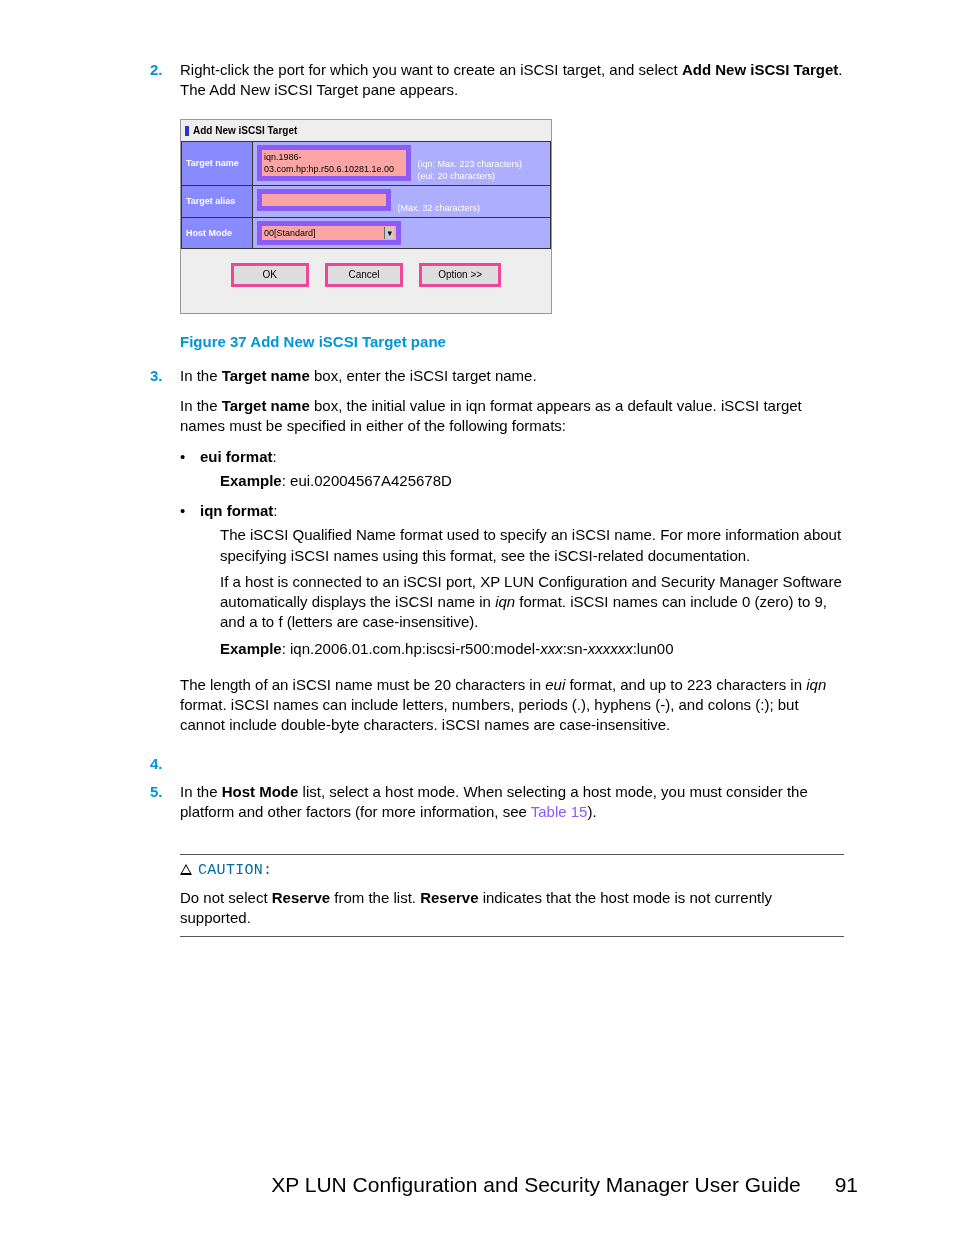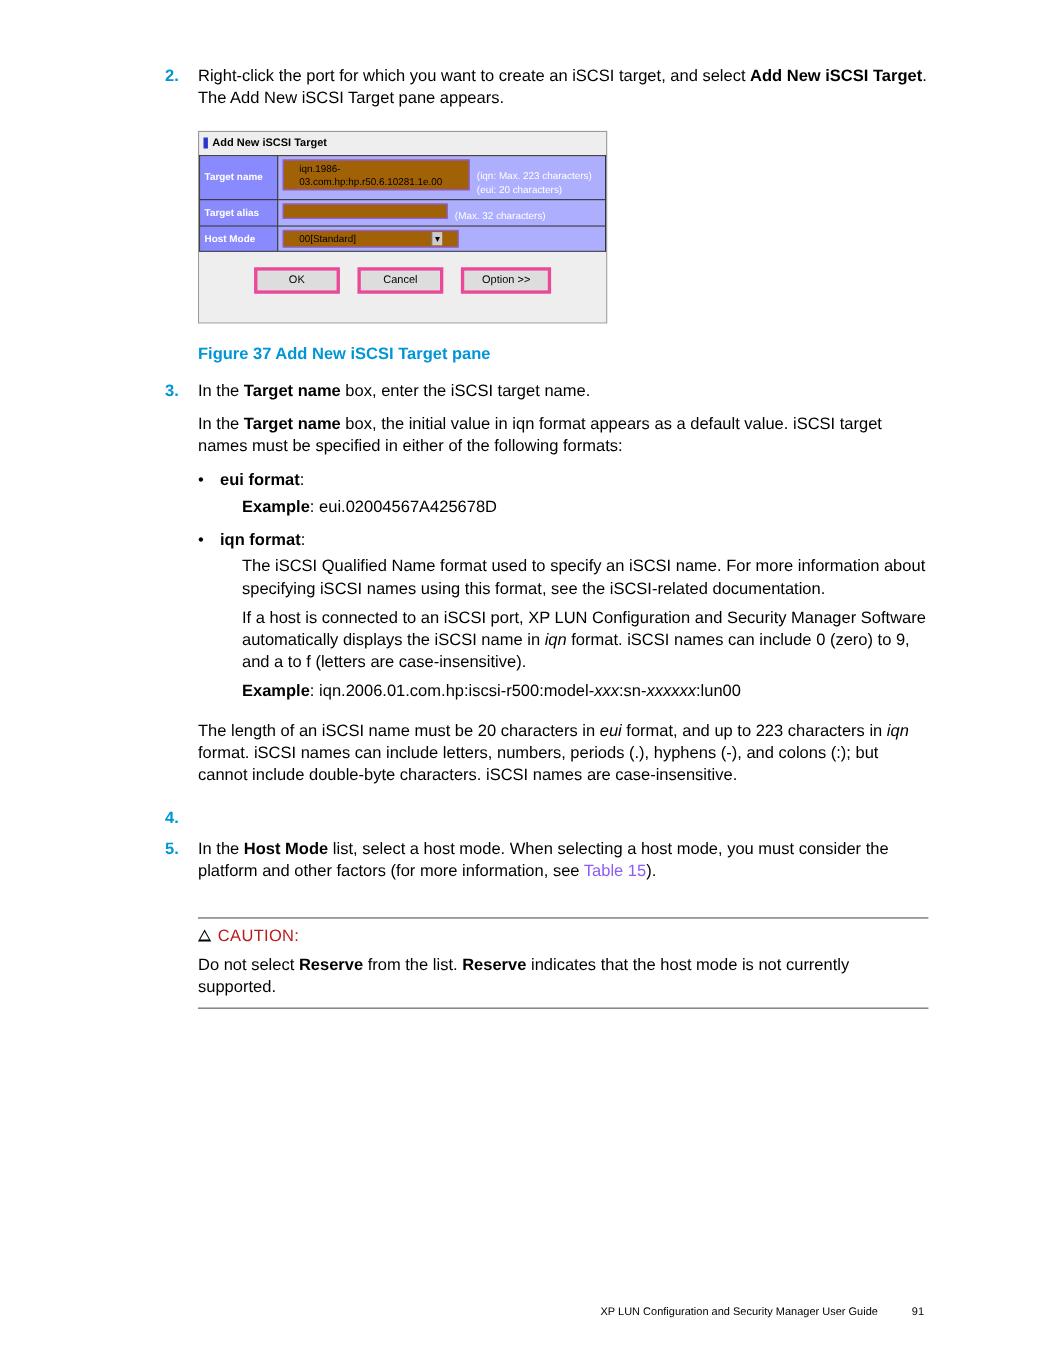--- a/index.html
+++ b/index.html
@@ -45,45 +45,45 @@
     width: 370px;
     border: 1px solid #999;
     background: #eee;
     margin-bottom: 6px;
   }
   .dlg-title { margin: 4px; font-size: 10px; font-weight: bold; }
   .dlg-title-marker { display:inline-block; width:4px; height:10px; background:#2a36c9; vertical-align:middle; margin-right:4px;}
   .dlg table { border-collapse: collapse; width: 100%; font-size: 9px; }
   .dlg td.label { background: #8a8aff; color:#fff; font-weight:bold; width:62px; border:1px solid #333; padding:3px 4px; }
   .dlg td.field { background:#aeaeff; border:1px solid #333; padding:3px 4px; color:#fff;}
-  .dlg .fld-input { background:#a16207; color:#000; font-size:9px; padding:1px 14px; display:inline-block; border:1px solid #8b5cf6; }
+  .dlg .fld-input { background:#fca5a5; color:#000; font-size:9px; padding:1px 2px; display:inline-block; border:5px solid #8b5cf6; }
   .dlg .hint { color:#fff; font-size:9px; margin-left:4px; }
   .dlg .btnrow { text-align:center; padding:14px 0 26px 0; background:#eee;}
   .dlg .btn { display:inline-block; width:72px; border:3px solid #ec4899; background:#ddd; font-size:10px; padding:2px 0; margin:0 6px; text-align:center;}
 
   
   .bullets { margin-left: 30px; }
   .bull-item { display:flex; margin-bottom:4px;}
   .bull-mark { width:20px; flex-shrink:0;}
   .bull-body { flex:1; }
   .bull-body .sub { margin-left:20px; margin-top:4px; margin-bottom:6px;}
   .i { font-style: italic; }
 
   .link { color:#8b5cf6; }
 
   
   .caution-block { margin: 22px 0 0 30px; }
   .caution-block hr { border:none; border-top:1px solid #555; margin:0;}
-  .caution-head { color:#b91c1c; margin:6px 0; }
+  .caution-head { color:#0369a1; margin:6px 0;font-family:Liberation Mono, monospace; }
   .tri { display:inline-block; width:0;height:0;border-left:6px solid transparent;border-right:6px solid transparent;border-bottom:11px solid #000; position:relative; margin-right:6px; vertical-align:-1px;}
   .tri:after { content:""; position:absolute; left:-4px; top:2px; width:0;height:0;border-left:4px solid transparent;border-right:4px solid transparent;border-bottom:7px solid #fff;}
   .caution-label { font-weight:300; letter-spacing:0.3px;}
   .caution-body { margin-bottom:8px; }
 
-  .footer { position:absolute; bottom:36px; right:114px; font-size:10px; }
+  .footer { position:absolute; bottom:36px; right:96px; font-size:21px; }
   .footer .page { margin-left:28px; }
 </style>
 </head>
 <body>
 
 <div class="content">
 
   <div class="step">
     <div class="step-num">2.</div>
     <div class="step-body">

